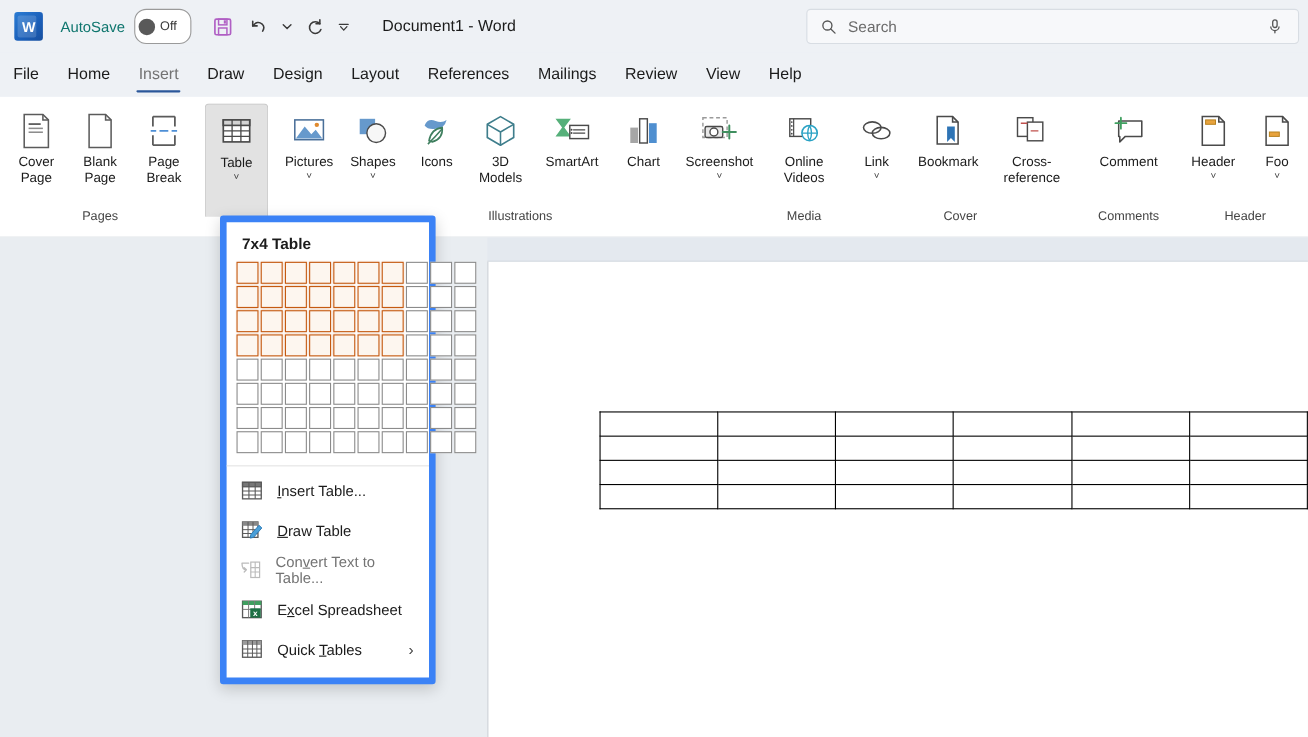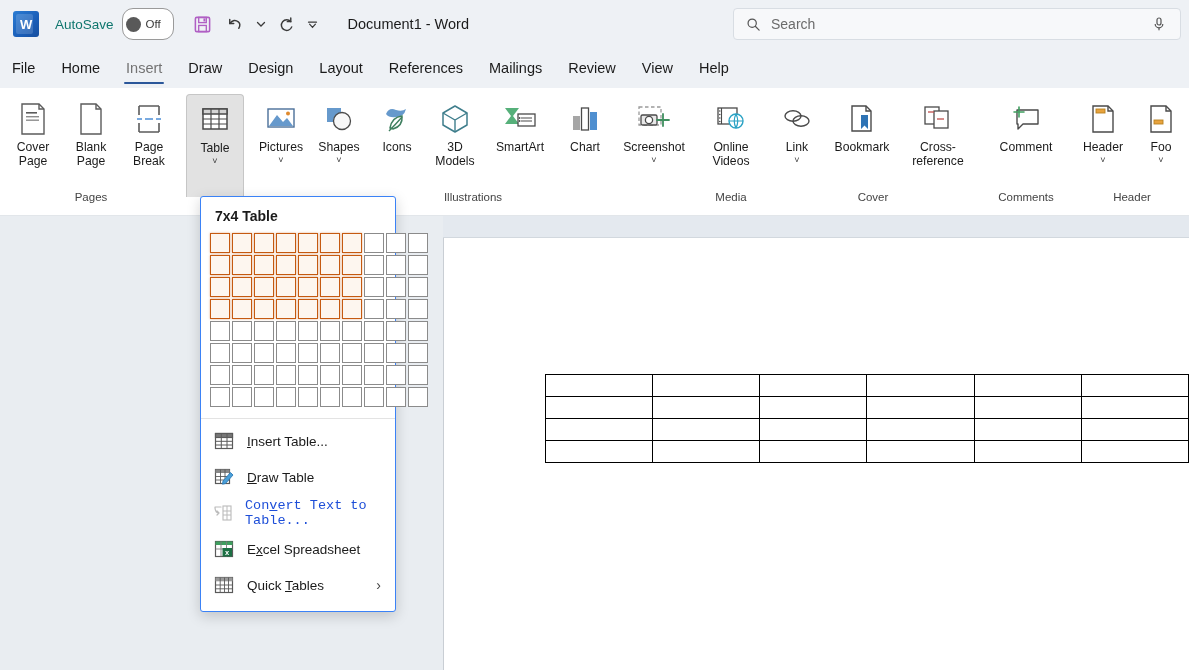--- a/index.html
+++ b/index.html
@@ -143,21 +143,21 @@
   .doc-table td {
     width: 112px; height: 22px;
     border: 1px solid #000000;
     padding: 0;
   }
 
   
   .dropdown {
     position: absolute; left: 200px; top: 196px; width: 196px;
     background: #ffffff;
-    border: 1px solid #3b82f6;
+    border: 6px solid #3b82f6;
     border-radius: 3px;
     box-shadow: 0 4px 14px rgba(0,0,0,0.18);
     z-index: 50;
   }
   .dd-title {
     font-size: 14px; font-weight: bold; color: #1b1b1b;
     padding: 11px 0 8px 14px;
   }
   .grid {
     display: grid; grid-template-columns: repeat(10, 22px);
@@ -174,21 +174,21 @@
   .cell.sel {
     border: 1.5px solid #c55a11;
     background: #fdf6ef;
     box-shadow: 0 0 2px rgba(197,90,17,0.5);
   }
   .dd-sep { height: 1px; background: #e3e3e3; margin: 0 0 4px 0; }
   .dd-item {
     display: flex; align-items: center; height: 36px; padding: 0 12px;
     font-size: 13.5px; color: #1b1b1b; position: relative;
   }
-  .dd-item.disabled { color: #1d4ed8; font-family: Liberation Mono, monospace; }
+  .dd-item.disabled { color: #737373; }
   .dd-item .dd-icon {
     width: 22px; height: 20px; margin-right: 12px;
     display: flex; align-items: center; justify-content: center;
   }
   .dd-item .dd-arrow {
     position: absolute; right: 14px; font-size: 14px; color: #444;
   }
   .dd-item u { text-decoration: underline; }
   .dd-bottom-pad { height: 8px; }
 </style>

